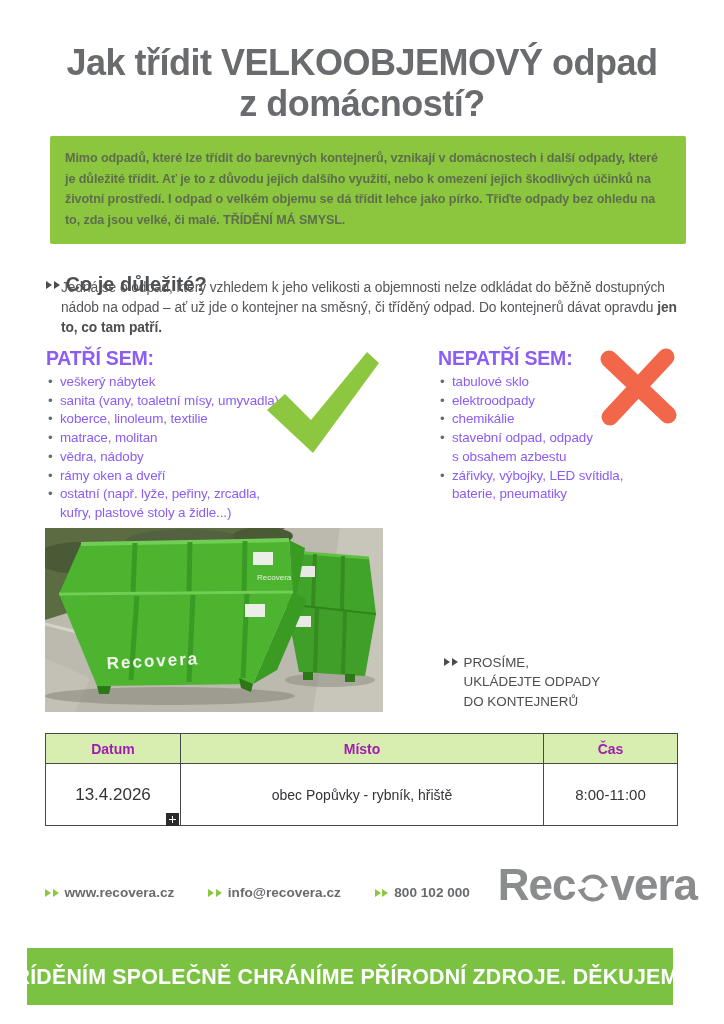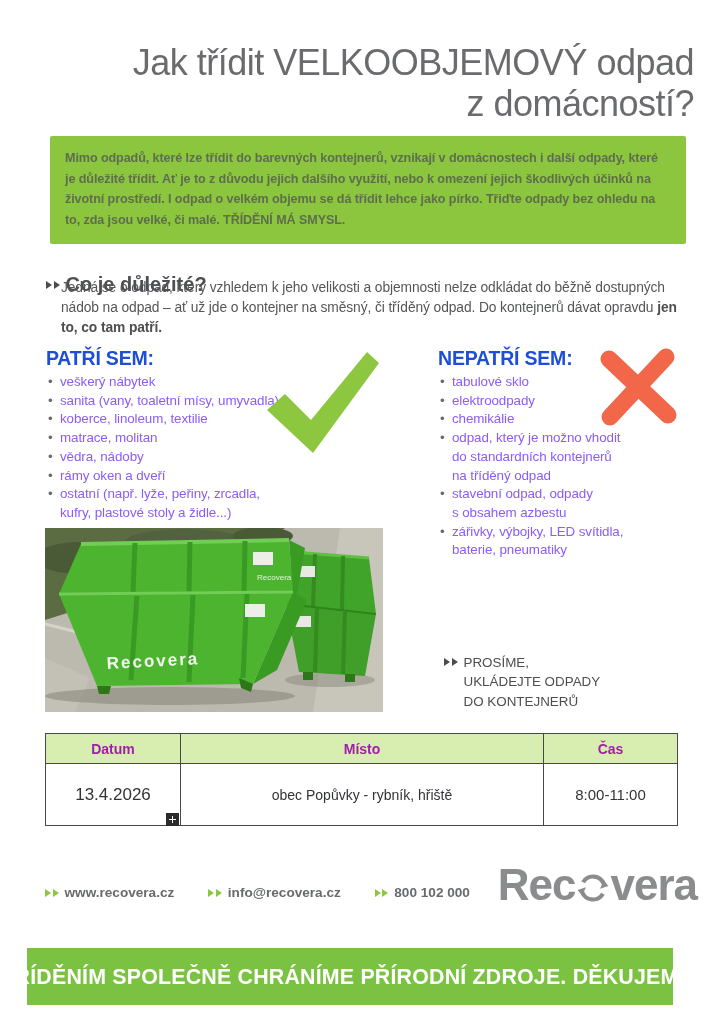--- a/index.html
+++ b/index.html
@@ -1,21 +1,21 @@
 <!DOCTYPE html>
 <html><head>
 <meta charset="utf-8">
 <style>
   html,body{margin:0;padding:0;background:#e9e9e9;}
   #page{position:relative;width:724px;height:1024px;background:#ffffff;margin:0 auto;
         font-family:"Liberation Sans",sans-serif;color:#58595b;overflow:hidden;}
 
   
-  .title{position:absolute;left:30px;top:42px;width:664px;text-align:right;
-         font-size:36px;line-height:41px;font-weight:400;color:#6a6b6e;
+  .title{position:absolute;left:30px;top:42px;width:664px;text-align:center;
+         font-size:36px;line-height:41px;font-weight:700;color:#6a6b6e;
          letter-spacing:-0.5px;white-space:pre-line;}
 
   
   .intro-box{position:absolute;left:50px;top:136px;width:636px;height:108px;
              background:#8bc63e;border-radius:2px;box-sizing:border-box;
              padding:12px 15px;}
   .intro-box .txt{font-size:12.6px;line-height:20.6px;font-weight:700;
                   color:#5e6e4d;letter-spacing:-0.1px;}
 
   
@@ -26,21 +26,21 @@
   .chev.green{color:#8dc63f;}
 
   
   .imp-head{position:absolute;left:46px;top:273px;display:flex;align-items:center;
             font-size:20px;font-weight:700;color:#4d4e50;}
   .imp-body{position:absolute;left:61px;top:278px;width:628px;font-size:13.8px;
             line-height:19.8px;color:#55565a;letter-spacing:-0.1px;}
   .imp-body b{font-weight:700;color:#4d4e50;}
 
   
-  .col-head{position:absolute;font-size:19.5px;font-weight:700;color:#1d4ed8;letter-spacing:-0.2px;}
+  .col-head{position:absolute;font-size:19.5px;font-weight:700;color:#8b5cf6;letter-spacing:-0.2px;}
   ul.items{position:absolute;margin:0;padding:0;list-style:none;font-size:13.4px;
            line-height:18.7px;color:#8b5cf6;letter-spacing:-0.1px;}
   ul.items li{position:relative;padding-left:13px;white-space:pre-line;}
   ul.items li::before{content:"\2022";position:absolute;left:1px;top:0;color:#6a6b6e;}
 
   .check-mark{position:absolute;left:263px;top:352px;}
   .cross-mark{position:absolute;left:597px;top:348px;}
 
   
   .photo{position:absolute;left:45px;top:528px;width:338px;height:184px;}
@@ -115,23 +115,20 @@
 
   <svg class="check-mark" width="118" height="102" viewBox="0 0 118 102">
     <polygon points="4,58 22,42 48,68 104,0 116,11 50,101" fill="#8dc63f"></polygon>
   </svg>
 
   <div class="col-head" style="left:438px;top:347px;">NEPATŘÍ SEM:</div>
   <ul class="items" style="left:439px;top:373px;width:250px;">
       <li>tabulové sklo</li>
       <li>elektroodpady</li>
       <li>chemikálie</li>
-      <li>odpad, který je možno vhodit
-do standardních kontejnerů
-na tříděný odpad</li>
       <li>stavební odpad, odpady
 s obsahem azbestu</li>
       <li>zářivky, výbojky, LED svítidla,
 baterie, pneumatiky</li>
     </ul>
 
   <svg class="cross-mark" width="82" height="78" viewBox="0 0 82 78">
     <line x1="12" y1="11" x2="71" y2="67" stroke="#f26649" stroke-width="17" stroke-linecap="round"></line>
     <line x1="69" y1="9" x2="13" y2="69" stroke="#f26649" stroke-width="17" stroke-linecap="round"></line>
   </svg>

